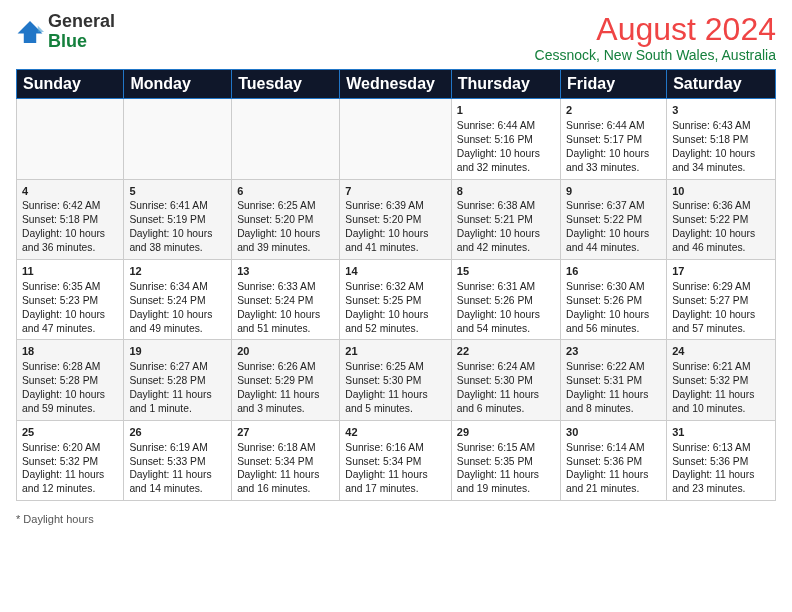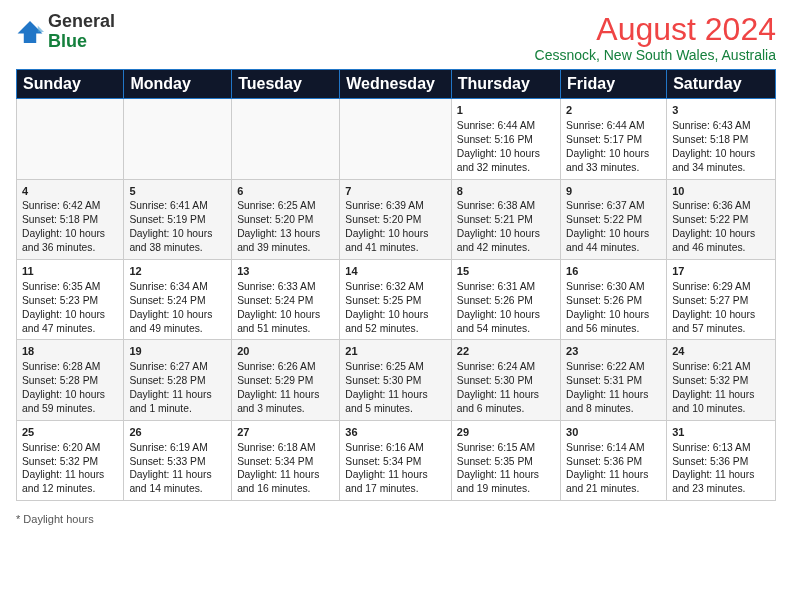--- a/index.html
+++ b/index.html
@@ -162,21 +162,21 @@
           <td>
             <span class="day-number">5</span>
             <div>Sunrise: 6:41 AM</div>
             <div>Sunset: 5:19 PM</div>
             <div>Daylight: 10 hours and 38 minutes.</div>
           </td>
           <td>
             <span class="day-number">6</span>
             <div>Sunrise: 6:25 AM</div>
             <div>Sunset: 5:20 PM</div>
-            <div>Daylight: 13 hours and 39 minutes.</div>
+            <div>Daylight: 10 hours and 39 minutes.</div>
           </td>
           <td>
             <span class="day-number">7</span>
             <div>Sunrise: 6:39 AM</div>
             <div>Sunset: 5:20 PM</div>
             <div>Daylight: 10 hours and 41 minutes.</div>
           </td>
           <td>
             <span class="day-number">8</span>
             <div>Sunrise: 6:38 AM</div>
@@ -297,21 +297,21 @@
             <div>Sunset: 5:33 PM</div>
             <div>Daylight: 11 hours and 14 minutes.</div>
           </td>
           <td>
             <span class="day-number">27</span>
             <div>Sunrise: 6:18 AM</div>
             <div>Sunset: 5:34 PM</div>
             <div>Daylight: 11 hours and 16 minutes.</div>
           </td>
           <td>
-            <span class="day-number">36</span>
+            <span class="day-number">42</span>
             <div>Sunrise: 6:16 AM</div>
             <div>Sunset: 5:34 PM</div>
             <div>Daylight: 11 hours and 17 minutes.</div>
           </td>
           <td>
             <span class="day-number">29</span>
             <div>Sunrise: 6:15 AM</div>
             <div>Sunset: 5:35 PM</div>
             <div>Daylight: 11 hours and 19 minutes.</div>
           </td>

